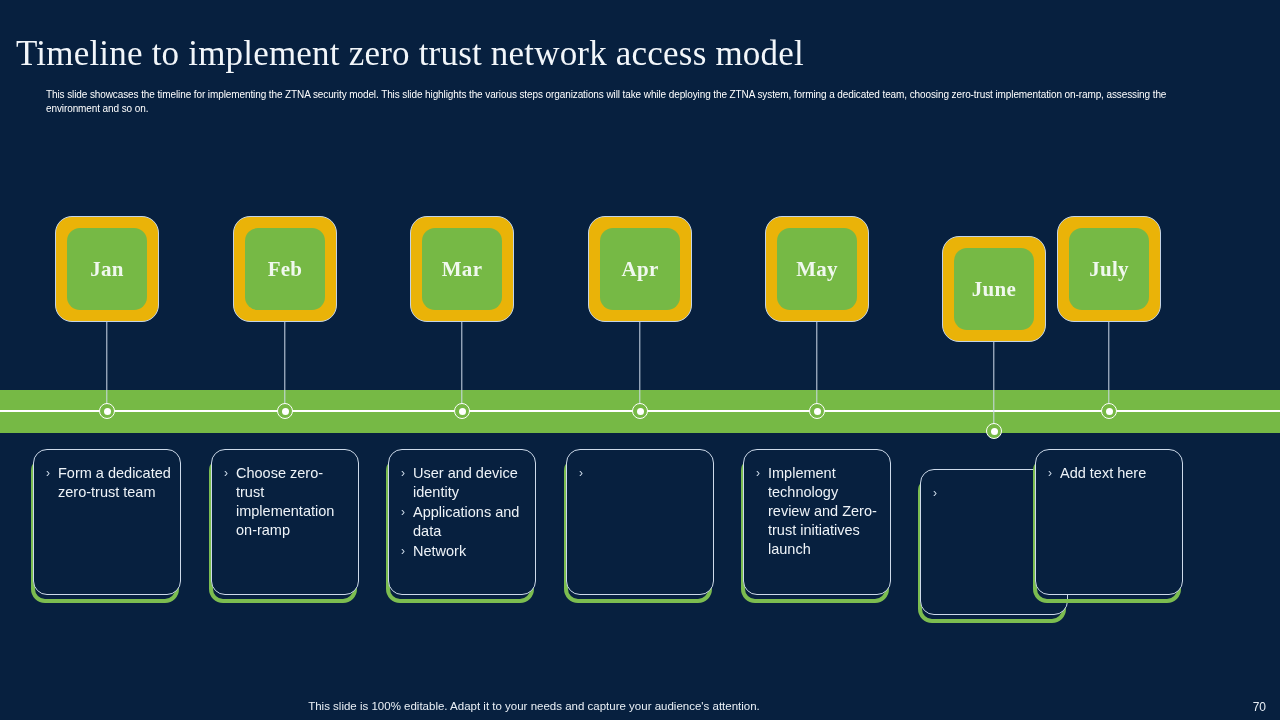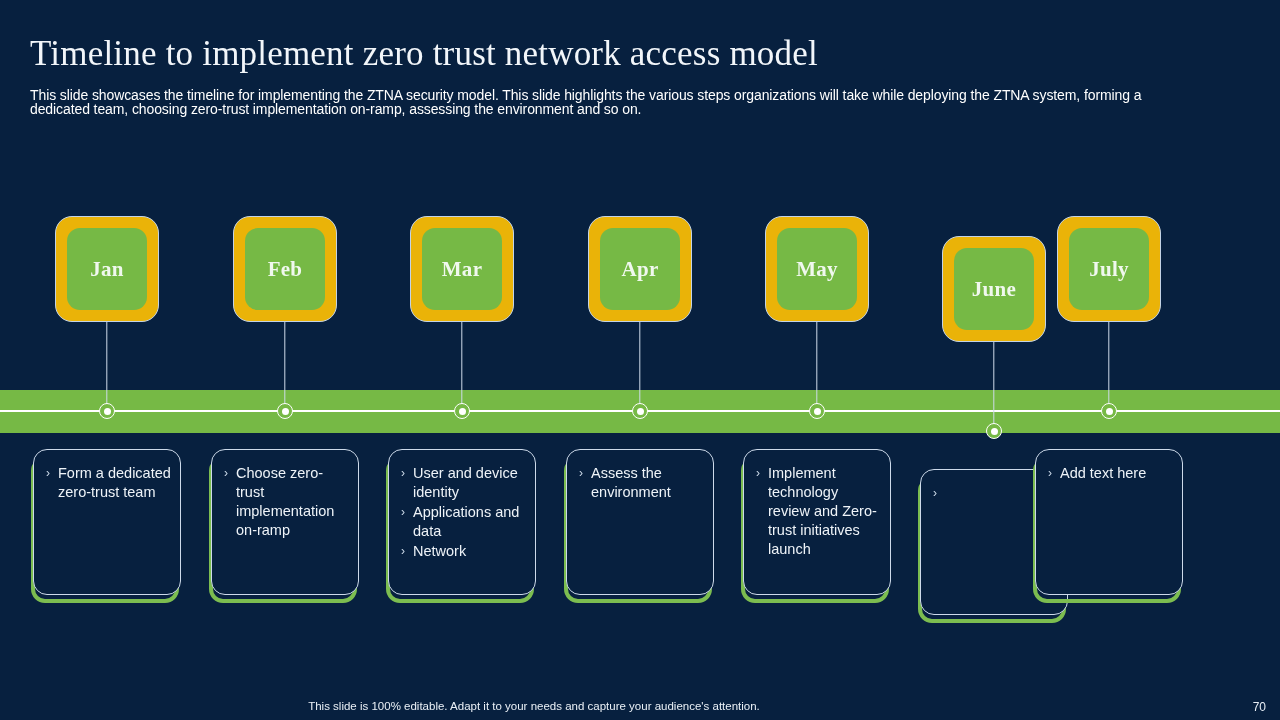--- a/index.html
+++ b/index.html
@@ -12,36 +12,36 @@
     width: 1280px;
     height: 720px;
     background: #07203f;
     overflow: hidden;
     font-family: "Liberation Sans", sans-serif;
   }
 
   
   #title {
     position: absolute;
-    left: 30px;
+    left: 16px;
     top: 32px;
     width: 1200px;
     font-family: "Liberation Serif", serif;
     font-size: 35px;
     line-height: 44px;
     color: #f2f6fa;
     letter-spacing: 0.2px;
     white-space: nowrap;
   }
   #subtitle {
     position: absolute;
-    left: 30px;
+    left: 46px;
     top: 88px;
     width: 1170px;
-    font-size: 14px;
+    font-size: 10px;
     line-height: 14px;
     color: #ffffff;
     letter-spacing: -0.1px;
   }
 
   
   #band {
     position: absolute;
     left: 0;
     top: 390px;
@@ -287,21 +287,20 @@
           <div class="month-inner">Apr</div>
         </div>
         <div class="connector"></div>
         <div class="node"></div>
         <div class="card-wrap">
           <div class="card-green"></div>
           <div class="card-white">
             <ul class="bullets">
               <li class="bullet">
                 <span class="chev">›</span>
-                <span class="btext">Assess the environment</span>
               </li>
             </ul>
           </div>
         </div>
       </div>
       <div class="col" style="left: 729px;">
         <div class="month-outer">
           <div class="month-inner">May</div>
         </div>
         <div class="connector"></div>

